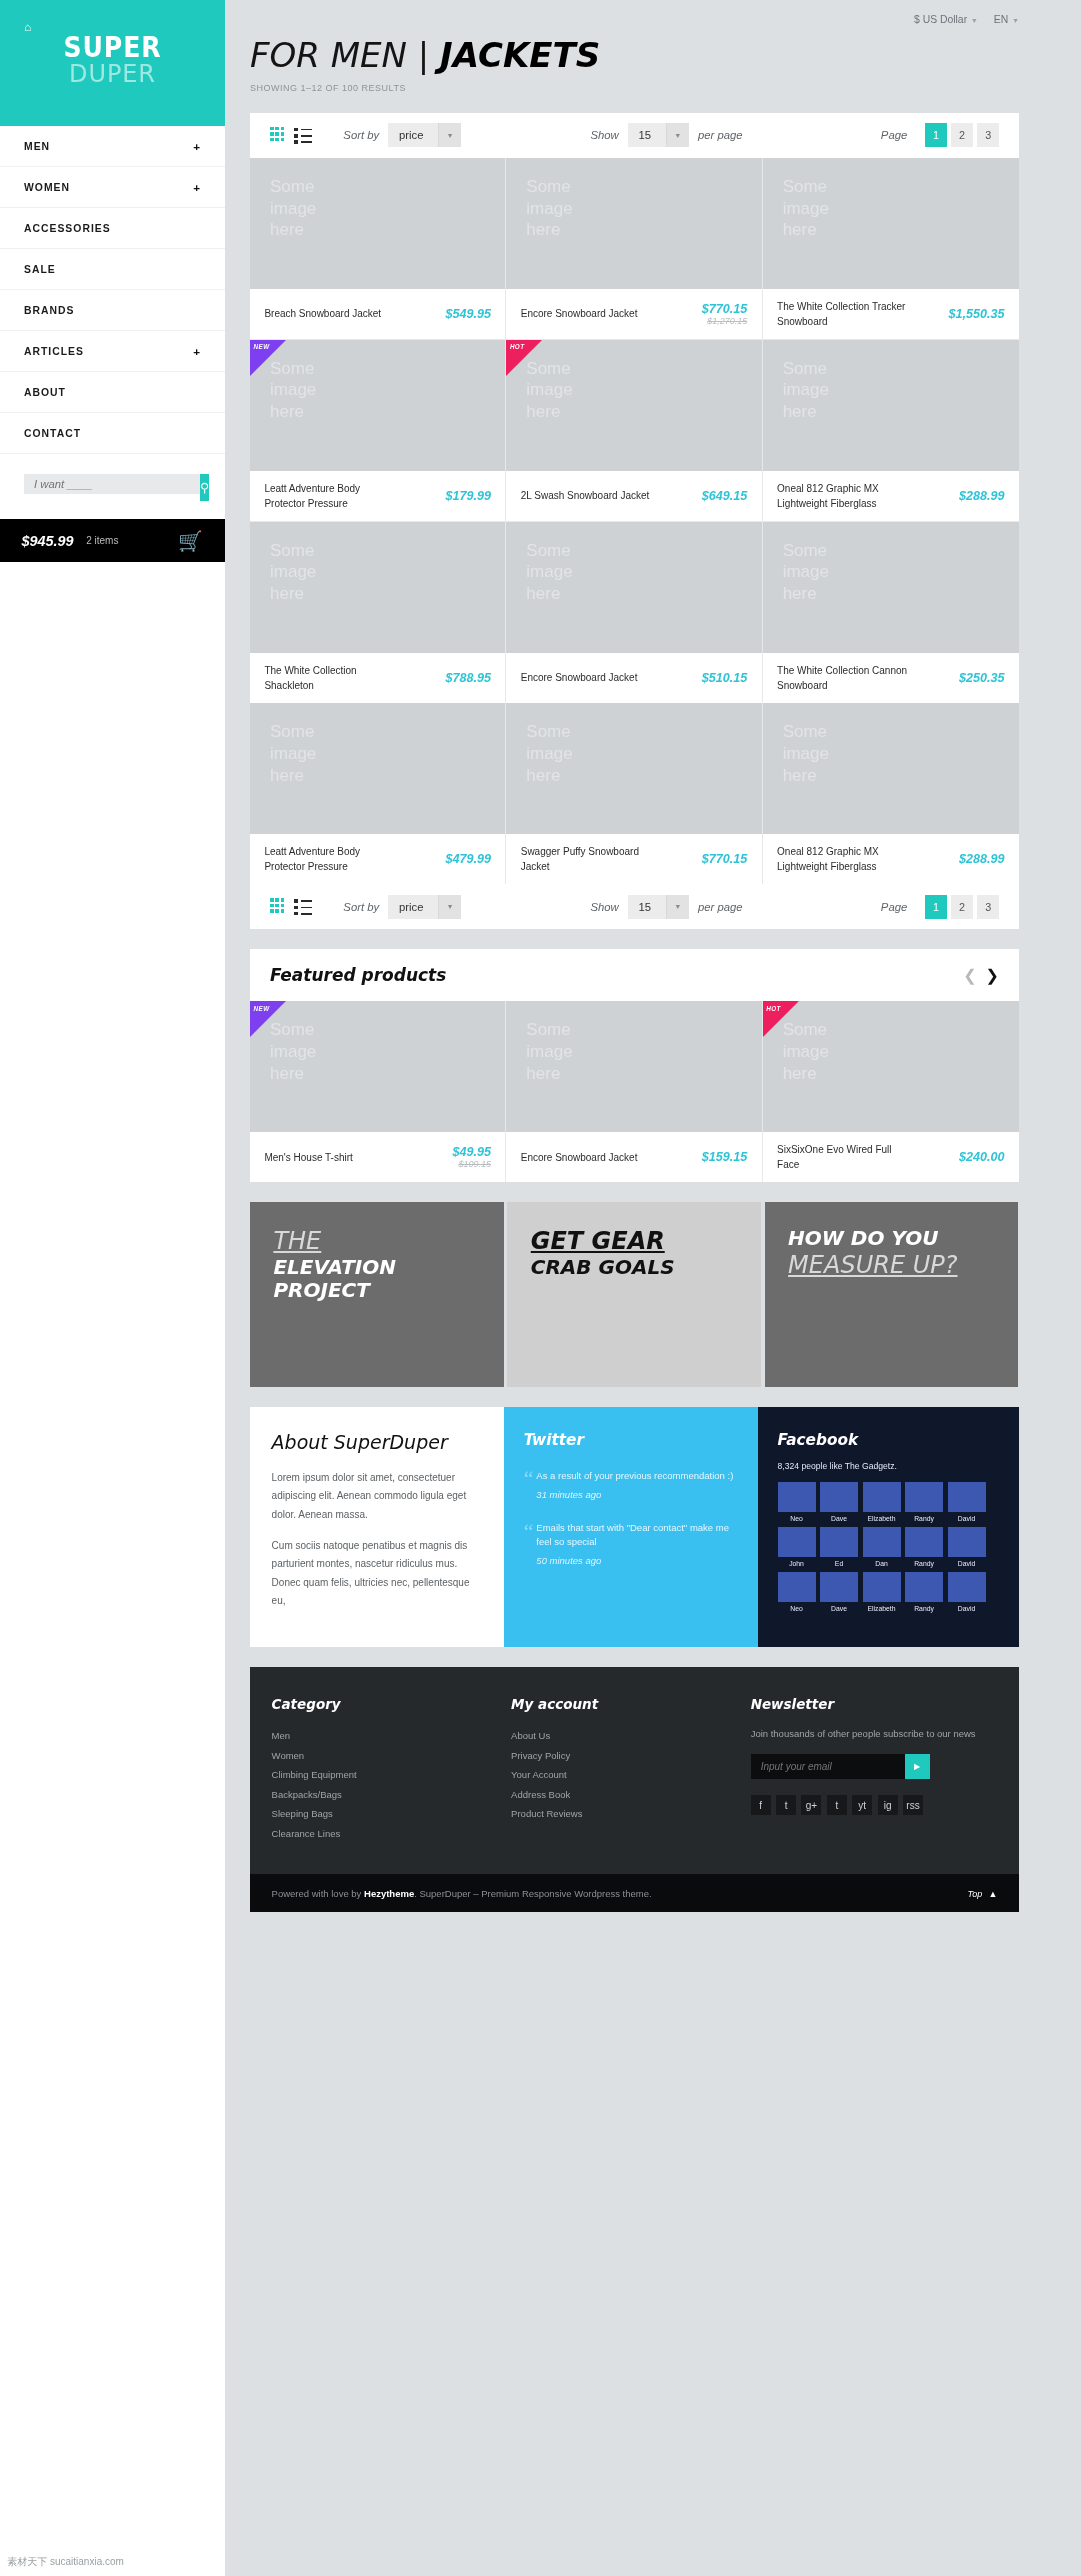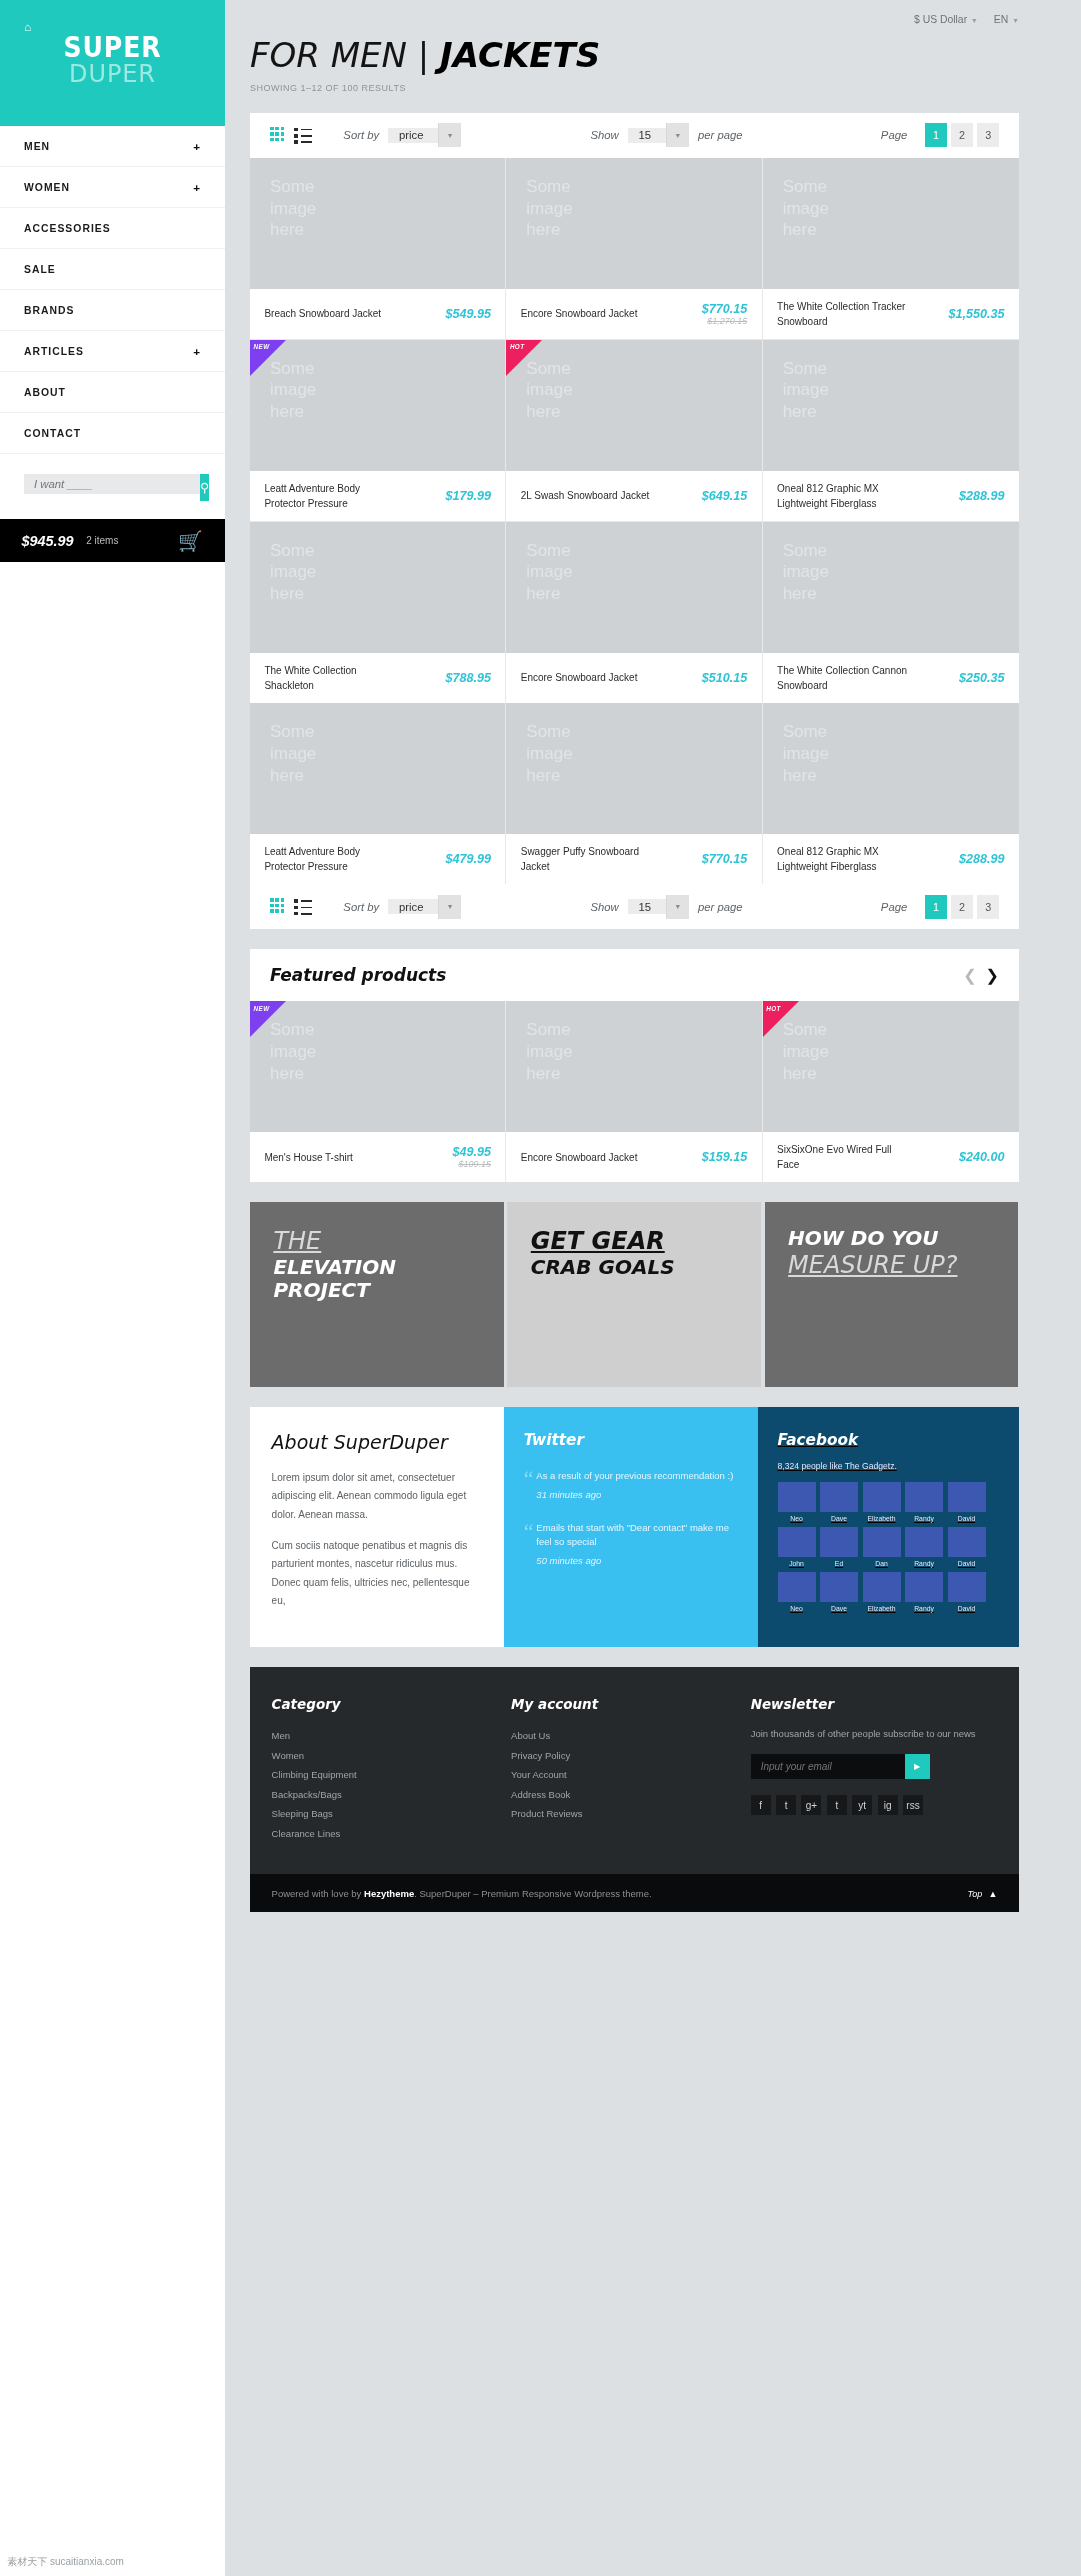--- a/index.html
+++ b/index.html
@@ -47,21 +47,21 @@
   .panel { background:#fff; margin:20px 63px 0 25px; }
   .toolbar { height:45px; display:flex; align-items:center; padding:0 20px; font-size:10.8px; color:#5d6368; }
   .viewicons { display:flex; gap:10px; margin-right:31px; }
   .gridicon { display:grid; grid-template-columns:repeat(3,3.6px); grid-template-rows:repeat(3,3.6px); gap:1.8px; cursor:pointer;}
   .gridicon i { background:#20c9bd; display:block; width:3.6px; height:3.6px; }
   .listicon { display:flex; flex-direction:column; gap:2.7px; cursor:pointer; padding-top:0.9px;}
   .listicon span { display:flex; align-items:center; gap:2.7px; }
   .listicon b { width:3.6px; height:3.6px; background:#2a2a2a; display:block;}
   .listicon u { width:11.7px; height:1.8px; background:#2a2a2a; display:block; text-decoration:none;}
   .tb-label { font-style:italic; color:#5d6368; margin-right:9px; font-size:11.3px; }
-  .select { display:inline-flex; align-items:center; background:#ececec; height:15px; cursor:pointer; }
+  .select { display:inline-flex; align-items:center; background:#ececec; height:24px; cursor:pointer; }
   .select .val { padding:0 14.4px 0 10.8px; font-size:11.3px; color:#333; }
   .select .arrow { width:23.4px; height:24px; background:#e2e2e2; display:flex; align-items:center;
                    justify-content:center; font-size:7.2px; color:#8b8b8b; border-left:0.9px solid #d8d8d8;}
   .spacer { flex:1; }
   .pages { display:flex; gap:4.5px; margin-left:9px; }
   .pg { width:21.6px; height:24px; background:#ececec; display:flex; align-items:center;
         justify-content:center; font-size:10.8px; color:#555; cursor:pointer; }
   .pg.active { background:#20c9bd; color:#fff; }
 
   
@@ -107,21 +107,21 @@
   .about { width:33%; background:#fff; padding:23.4px 21.6px; }
   .about h3 { font-size:19px; font-style:italic; font-weight:normal; color:#111;
               font-family:"DejaVu Sans", sans-serif; margin-bottom:16px; }
   .about p { font-size:10px; color:#5c6165; line-height:1.85; margin-bottom:12.6px; }
   .twitter { width:33%; background:#39c0f0; padding:23.4px 20px; }
   .twitter h3 { font-size:15.3px; font-style:italic; font-weight:bold; color:#fff;
                 font-family:"DejaVu Sans", sans-serif; margin-bottom:20px; }
   .tweet { font-size:9.5px; color:#e6f7ff; line-height:1.5; margin-bottom:5.4px; position:relative; padding-left:12.6px;}
   .tweet:before { content:"“"; position:absolute; left:0; top:-5.4px; font-size:21.6px; color:#8fdcf7; font-family:"Liberation Serif", serif;}
   .tweet-time { font-size:9.5px; font-style:italic; color:#ddf4ff; margin:0 0 21.6px 12.6px; }
-  .facebook { width:34%; background:#0c4a6e; padding:23.4px 20px;text-decoration:underline; }
+  .facebook { width:34%; background:#0f172a; padding:23.4px 20px; }
   .facebook h3 { font-size:15.3px; font-style:italic; font-weight:bold; color:#fff;
                  font-family:"DejaVu Sans", sans-serif; margin-bottom:12.6px; }
   .fb-count { font-size:8.6px; color:#e3e8fb; margin-bottom:10.8px; }
   .fb-grid { display:flex; flex-wrap:wrap; gap:5.4px 4.5px; }
   .fb-face { width:38px; text-align:center; }
   .fb-face .av { width:38px; height:30px; background:#3c58b0; }
   .fb-face .nm { font-size:6.8px; color:#e8ecfb; margin-top:2.7px; }
 
   
   .footer { background:#26292c; margin:20px 63px 0 25px; display:flex; padding:29px 21.6px 31px 21.6px; }

